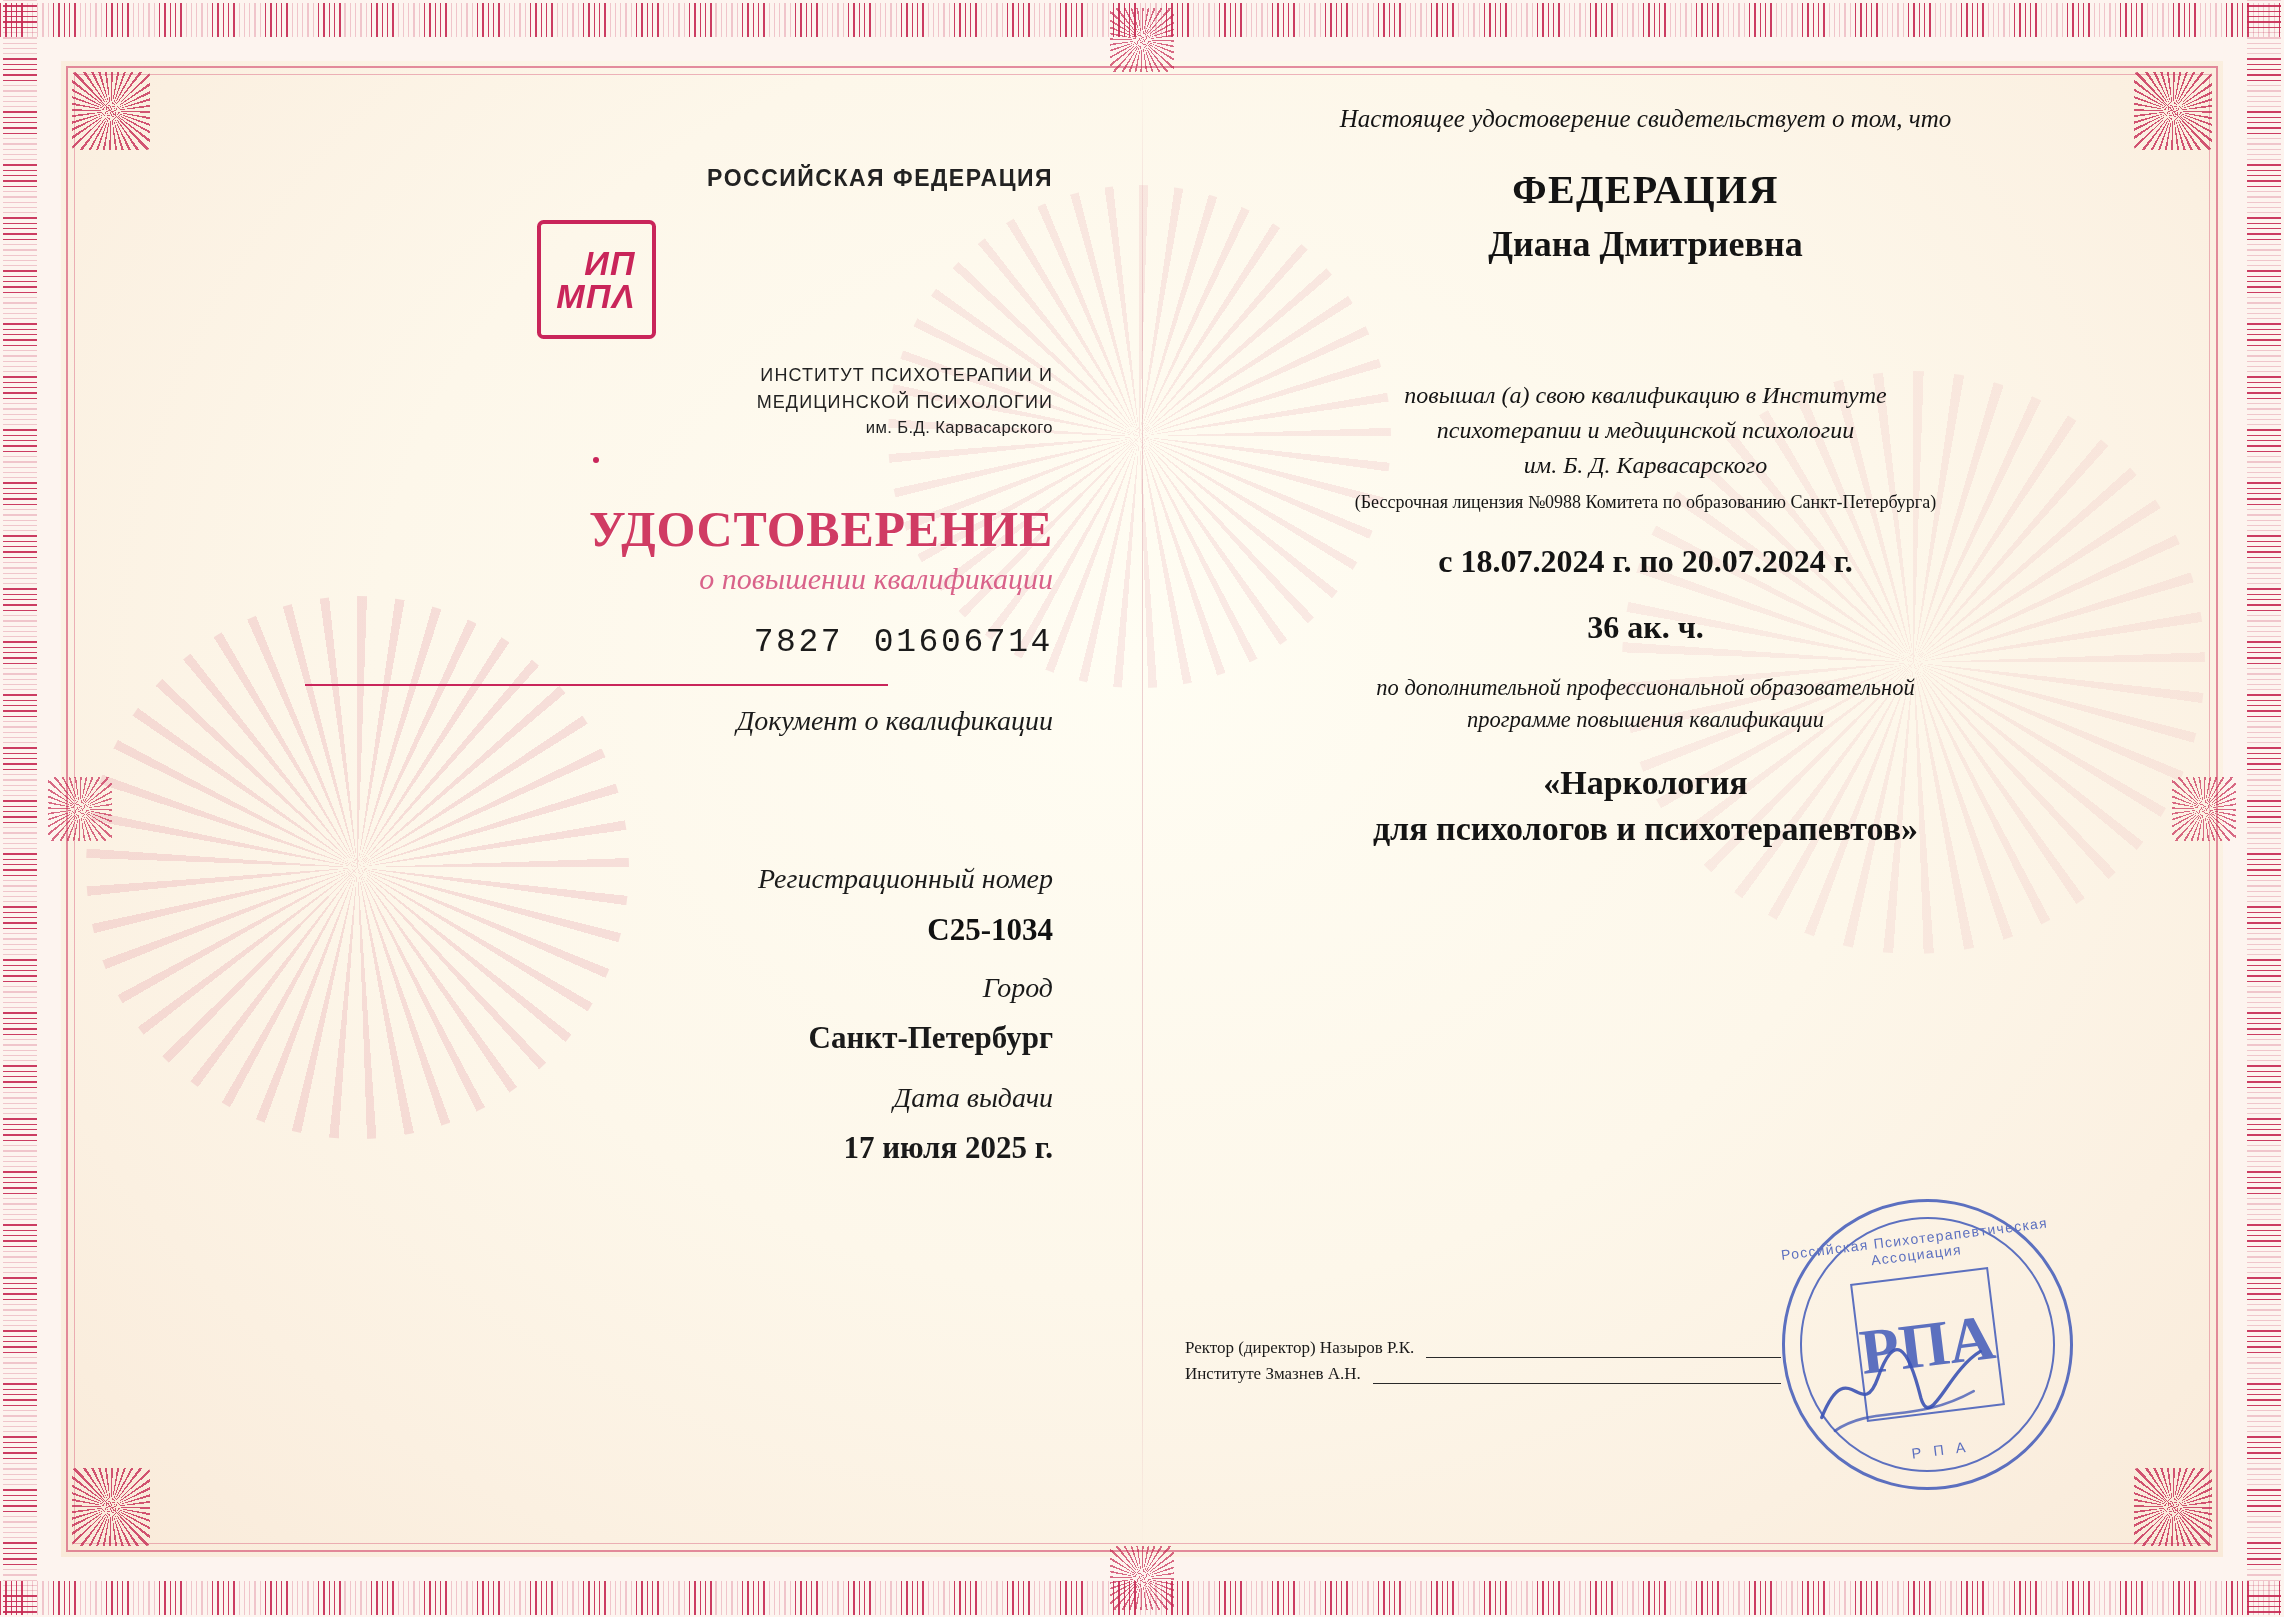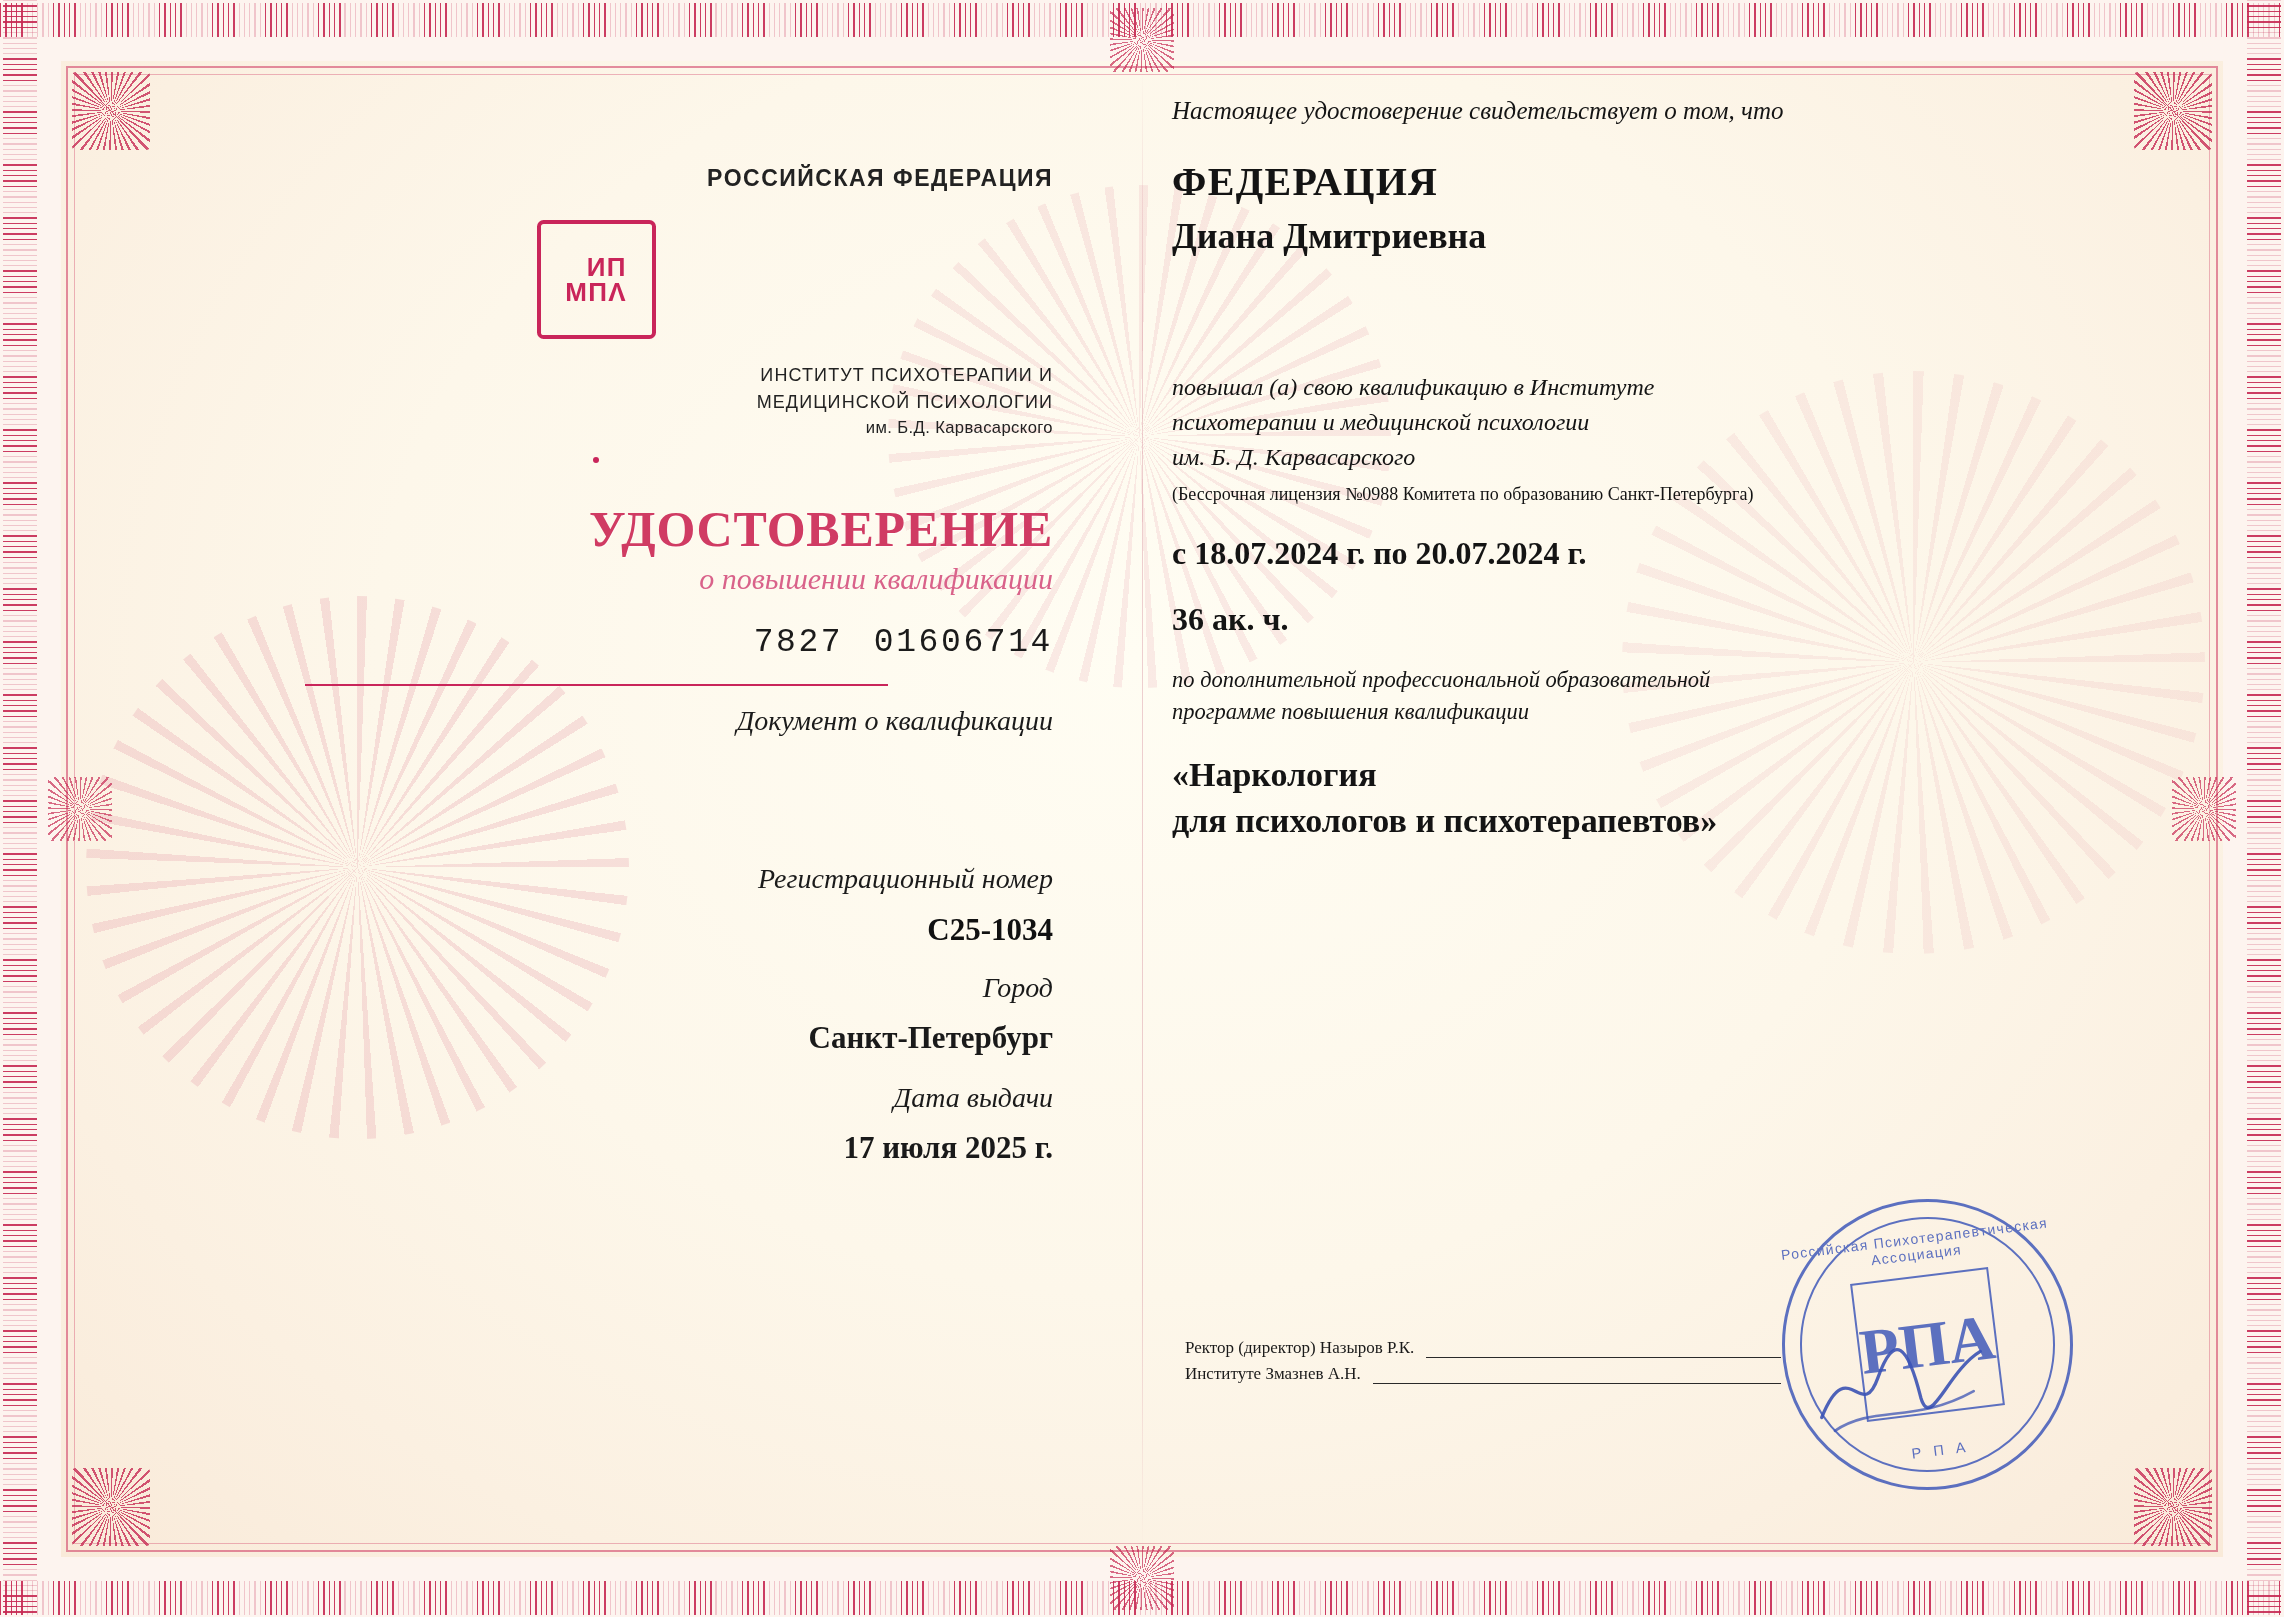--- a/index.html
+++ b/index.html
@@ -163,23 +163,24 @@
     border-radius: 6.6px;
     position: relative;
     display: flex;
     align-items: center;
     justify-content: center;
   }
   .logo-text {
     font-family: "Liberation Sans", sans-serif;
     color: #c9255a;
     font-weight: 700;
-    font-size: 26px;
+    font-size: 34px;
     line-height: 0.96;
     letter-spacing: 1.3px;
+    font-style: italic;
   }
 
   .inst-name {
     margin-top: 22.5px;
     font-family: "Liberation Sans", sans-serif;
     font-size: 18px;
     letter-spacing: 1.1px;
     line-height: 1.5;
     color: #222;
     font-weight: 500;
@@ -265,23 +266,23 @@
   .date-value {
     margin-top: 16px;
     font-weight: 700;
     font-size: 31px;
   }
 
   
   .right-col {
     position: absolute;
     left: 1073px;
-    top: 4px;
+    top: 12px;
     width: 947px;
-    text-align: left;
+    text-align: center;
     color: #141414;
   }
 
   .r-intro {
     font-style: italic;
     font-size: 25px;
     margin-top: 6.6px;
   }
   .r-surname {
     margin-top: 33px;

